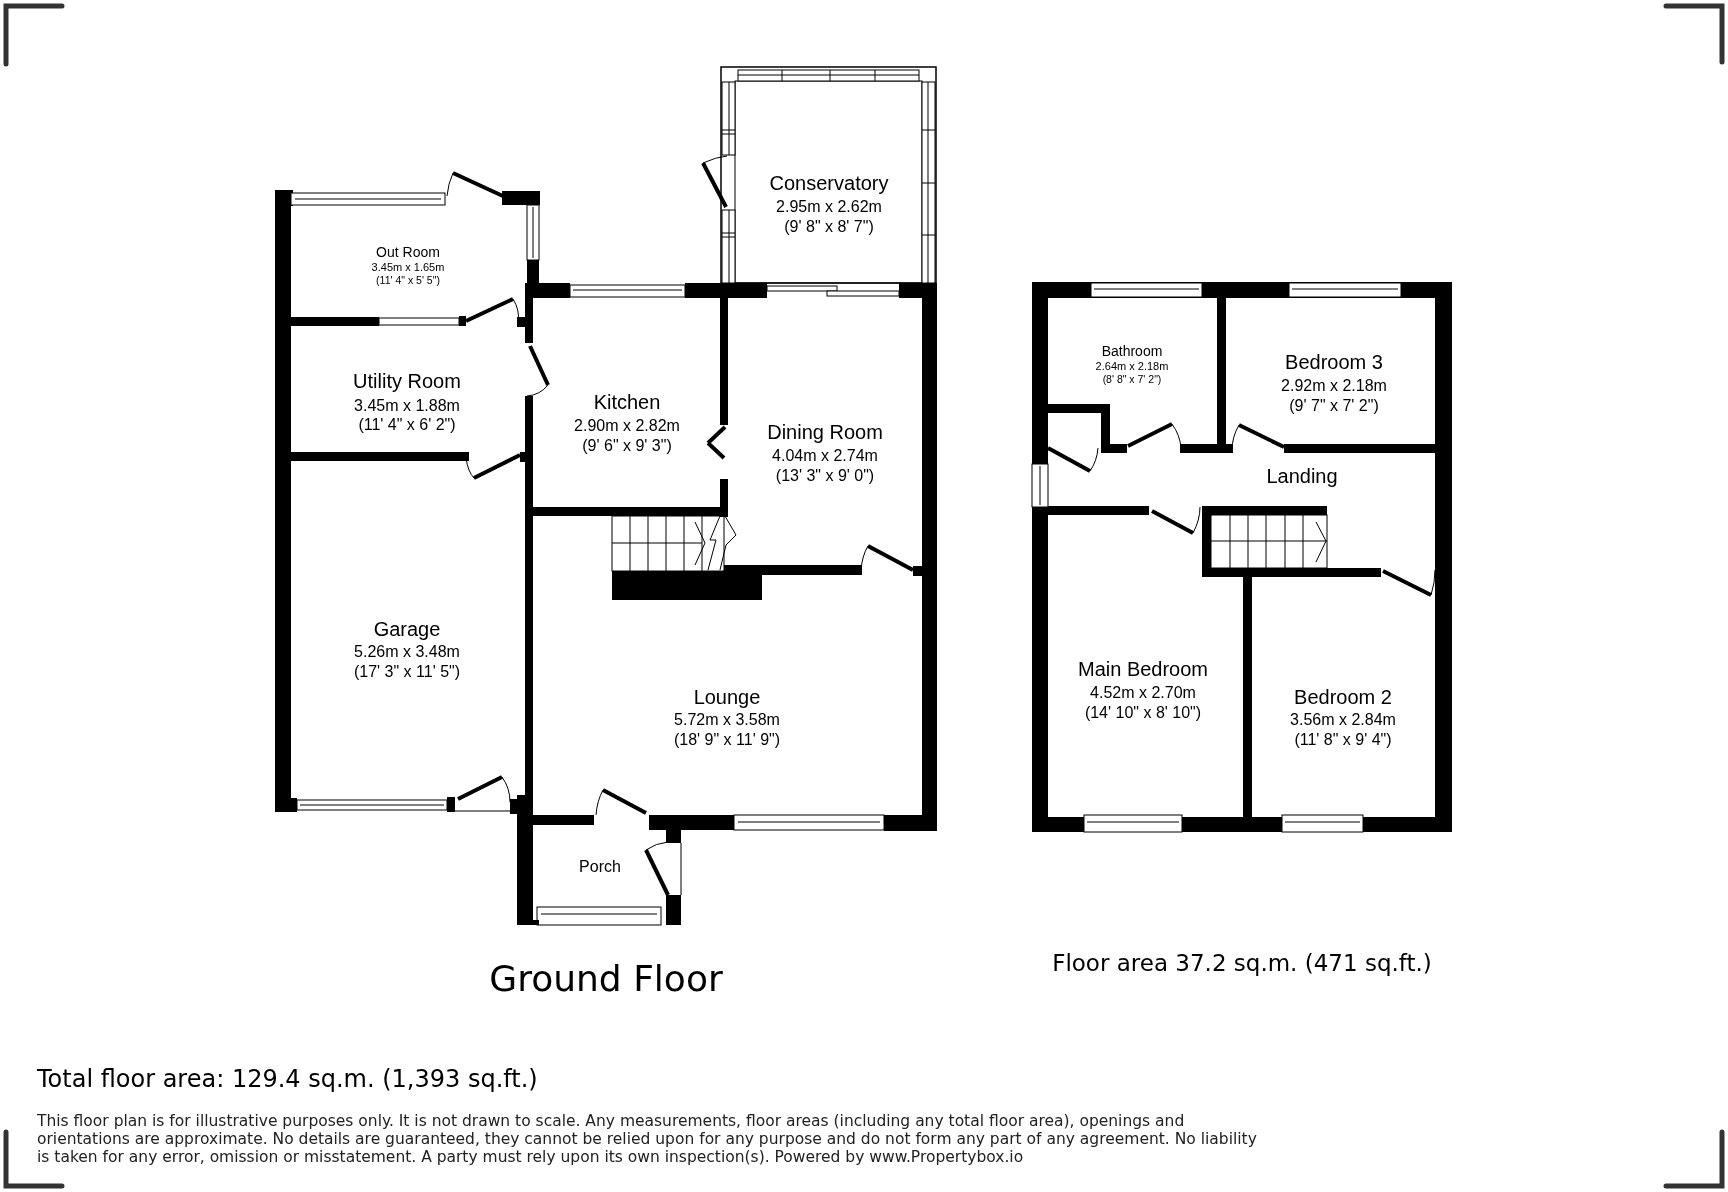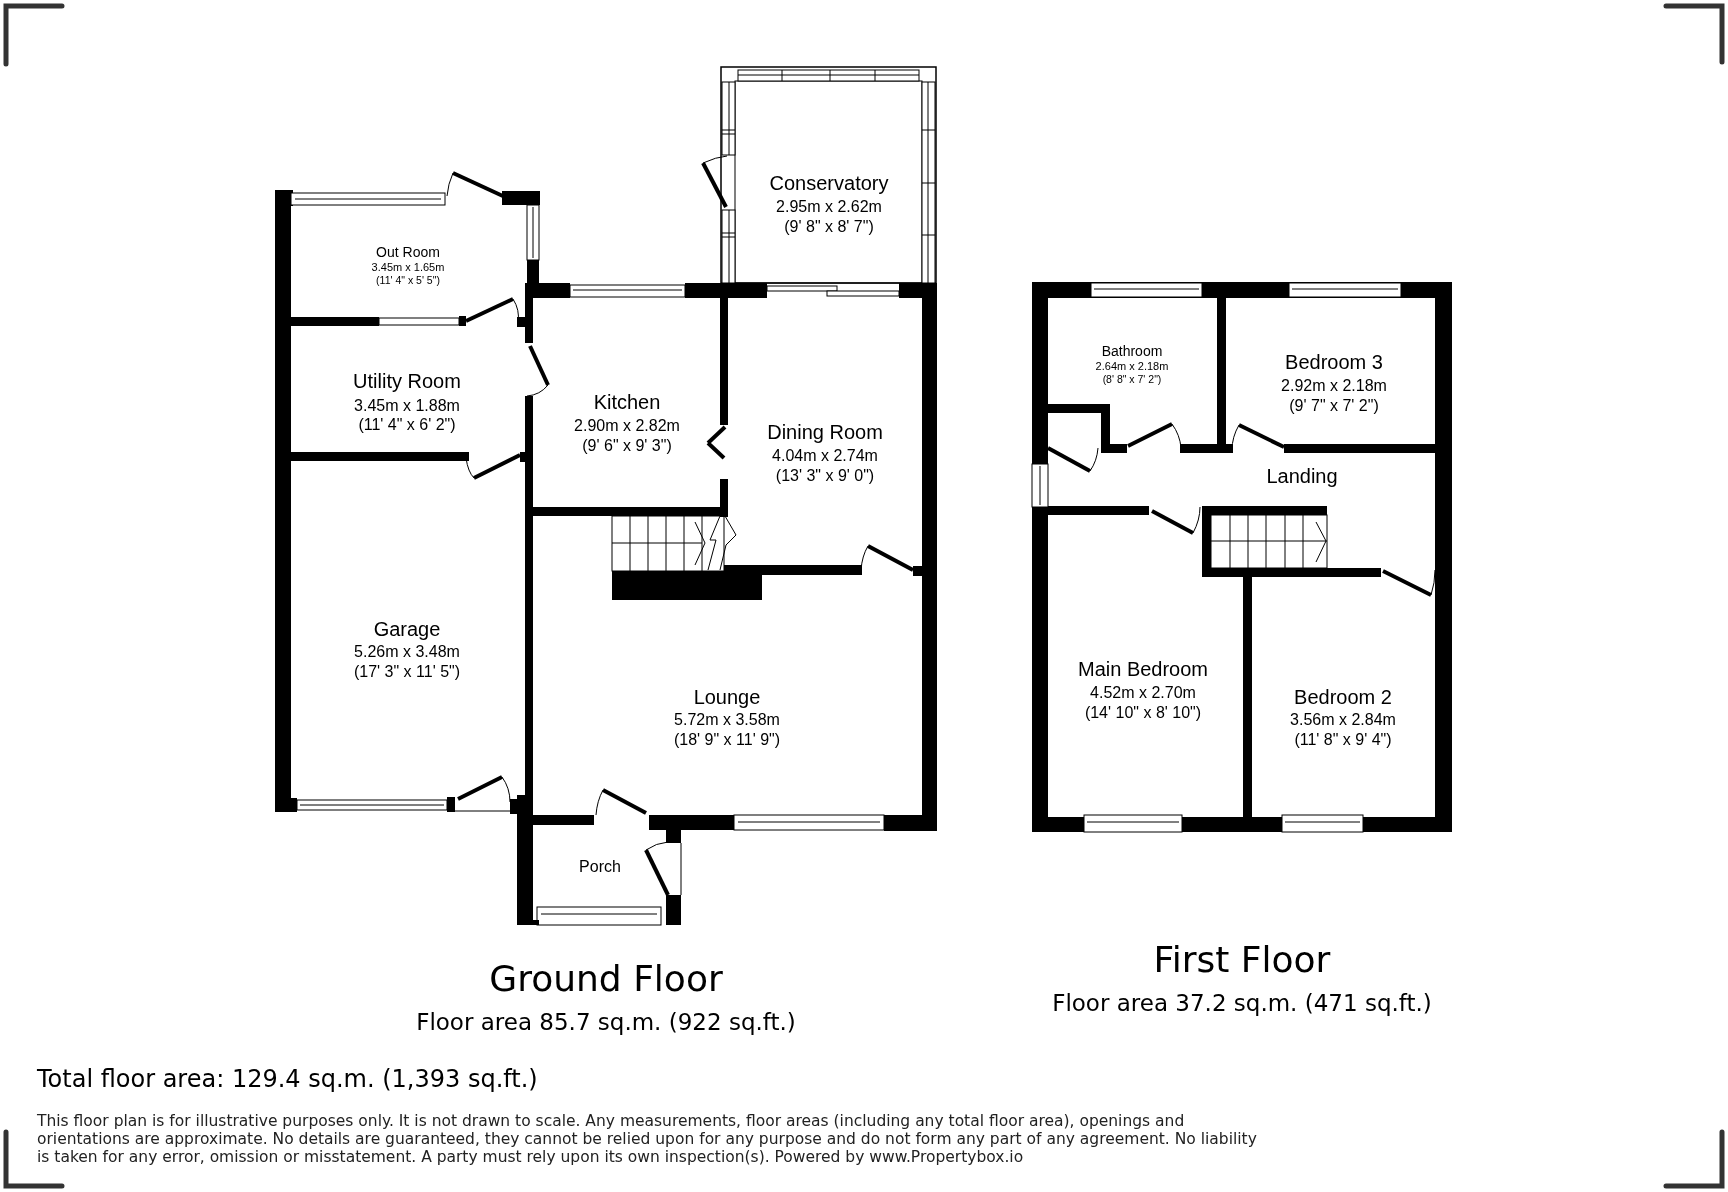--- a/index.html
+++ b/index.html
@@ -257,22 +257,20 @@
     <text class="rname" x="1143" y="718" font-size="16">(14' 10" x 8' 10")</text>
 
     <text class="rname" x="1343" y="704" font-size="20">Bedroom 2</text>
     <text class="rname" x="1343" y="725" font-size="16">3.56m x 2.84m</text>
     <text class="rname" x="1343" y="745" font-size="16">(11' 8" x 9' 4")</text>
   </g>
 </svg>
 
 <div class="floor-title" style="left:606px; top:940px;margin-top:19px;">
   <div class="t">Ground Floor</div>
-  <div class="a">Floor area 85.7 sq.m. (922 sq.ft.)</div>
 </div>
 
 <div class="floor-title" style="left:1242px; top:940px;">
-  <div class="t">First Floor</div>
   <div class="a">Floor area 37.2 sq.m. (471 sq.ft.)</div>
 </div>
 
 <div class="total">Total floor area: 129.4 sq.m. (1,393 sq.ft.)</div>
 <div class="disclaimer">This floor plan is for illustrative purposes only. It is not drawn to scale. Any measurements, floor areas (including any total floor area), openings and orientations are approximate. No details are guaranteed, they cannot be relied upon for any purpose and do not form any part of any agreement. No liability is taken for any error, omission or misstatement. A party must rely upon its own inspection(s). Powered by www.Propertybox.io</div>
 
 </body></html>

